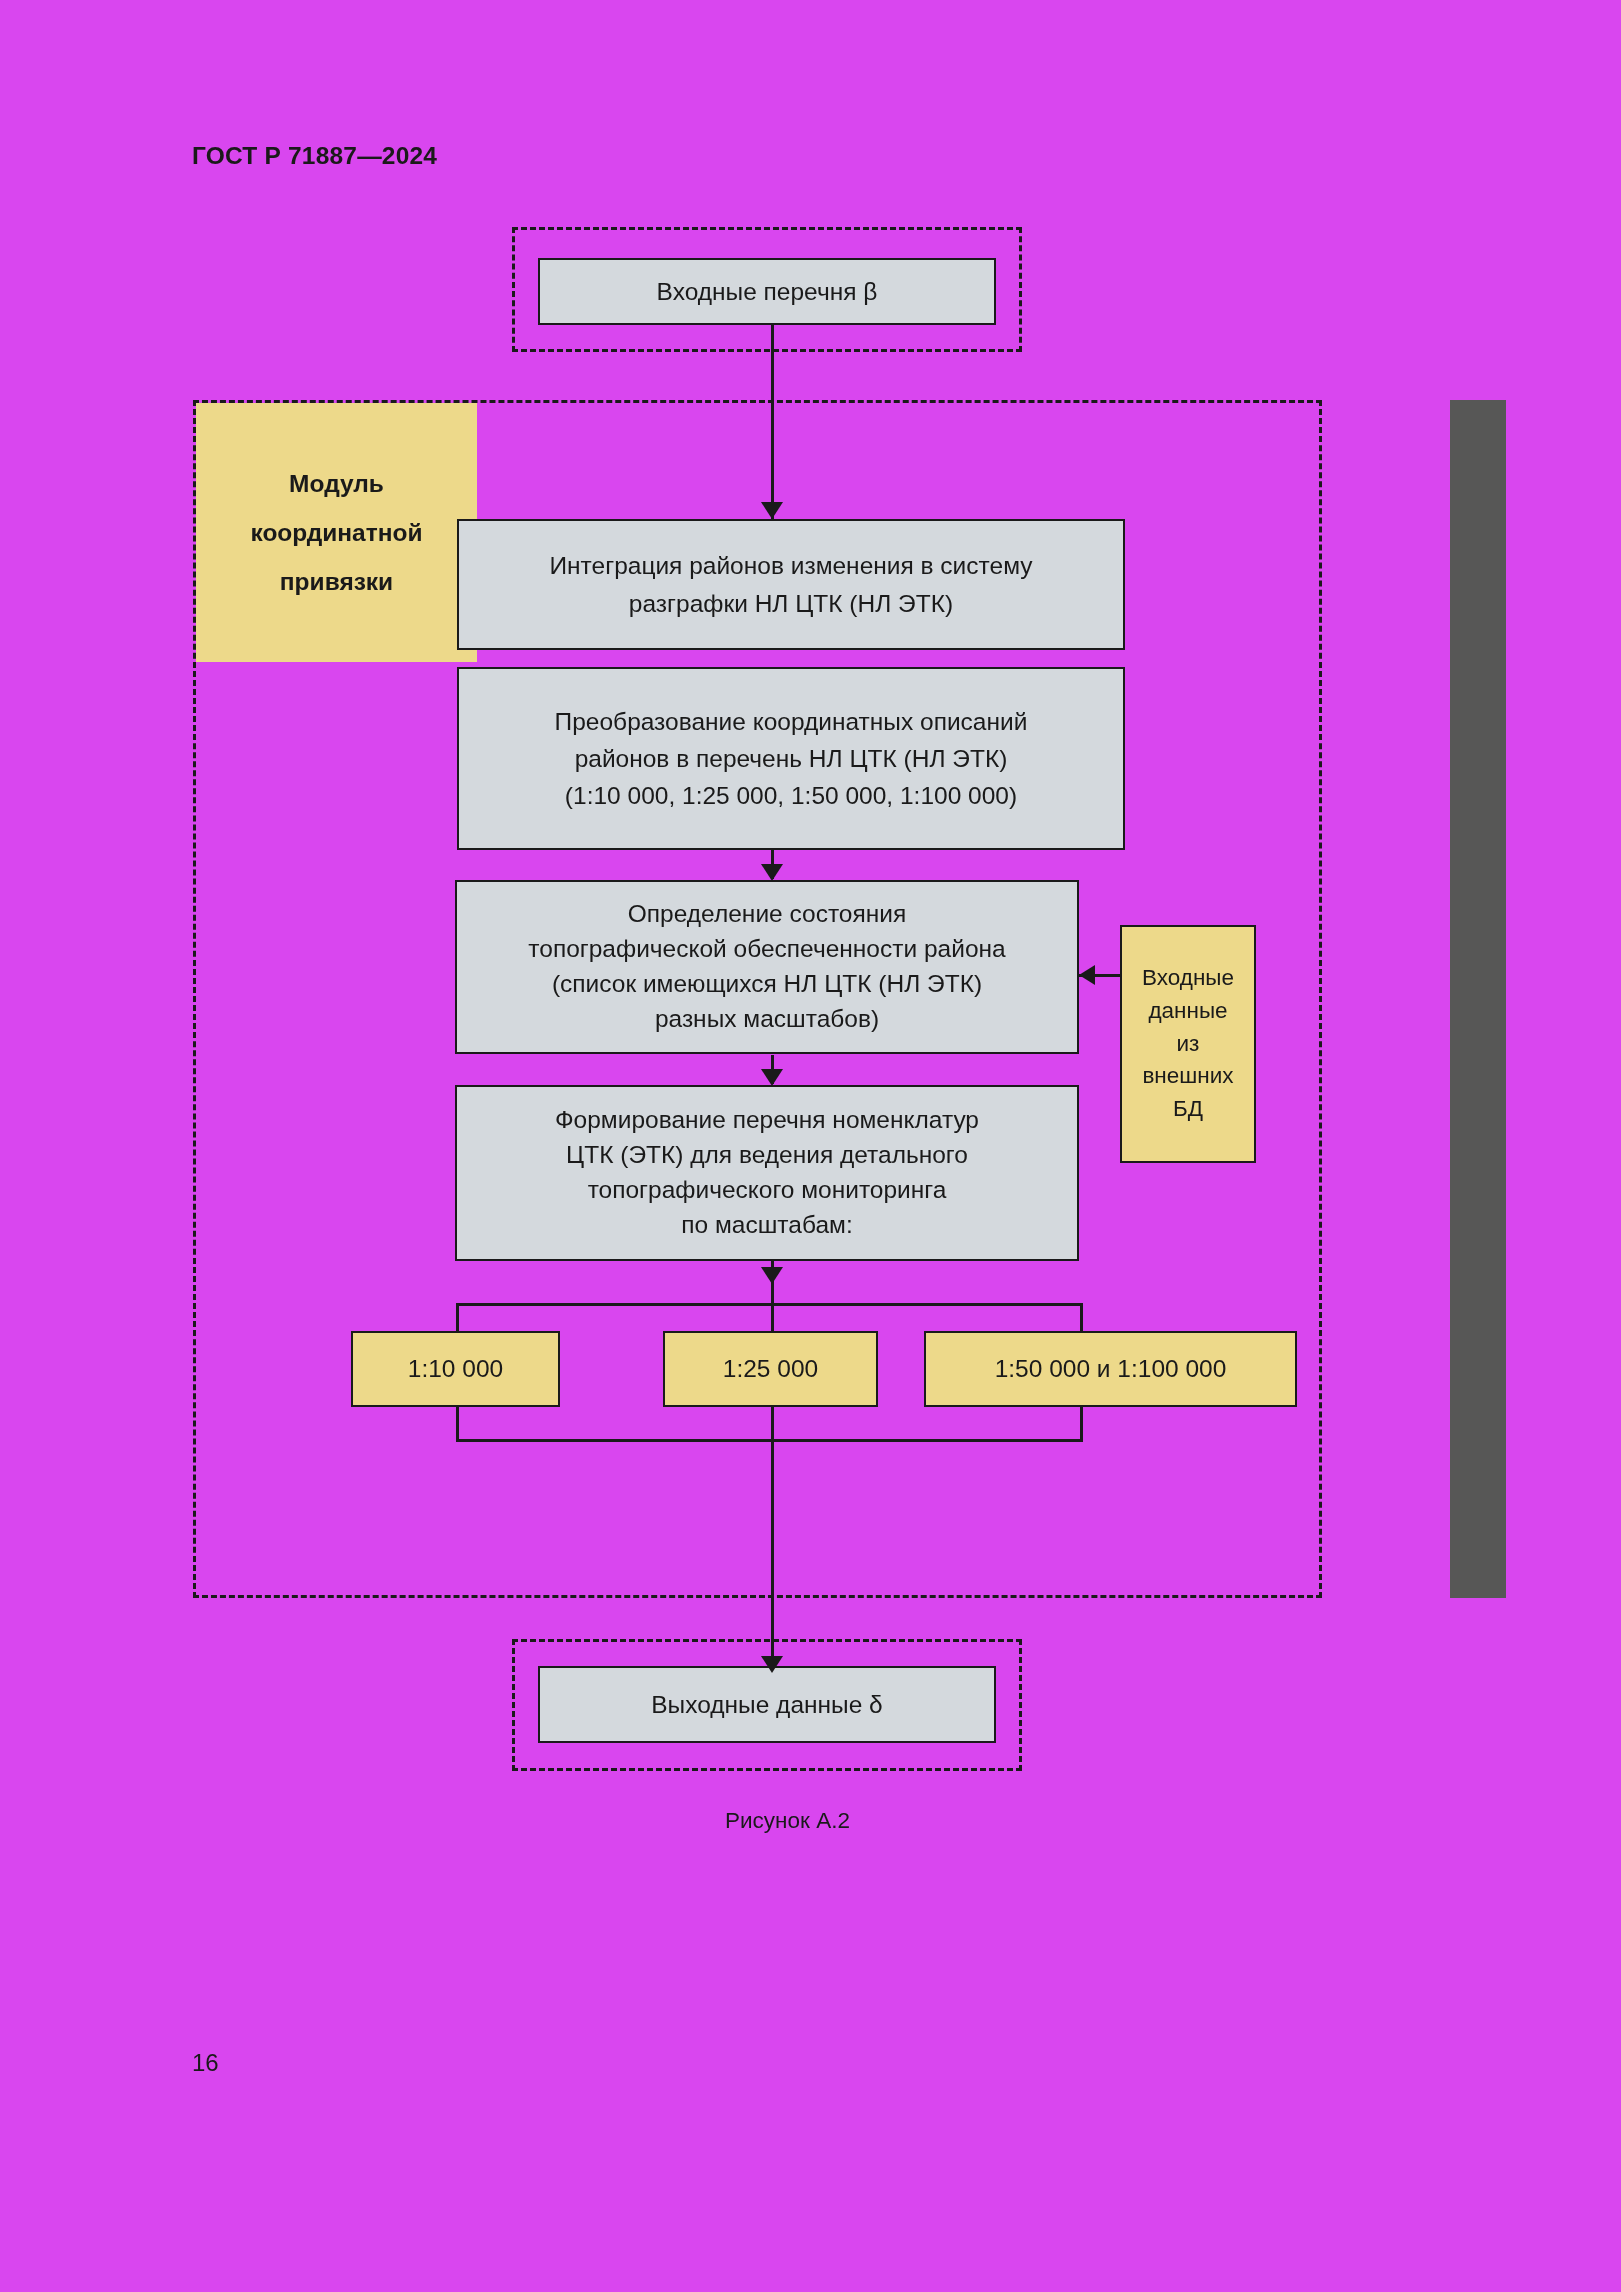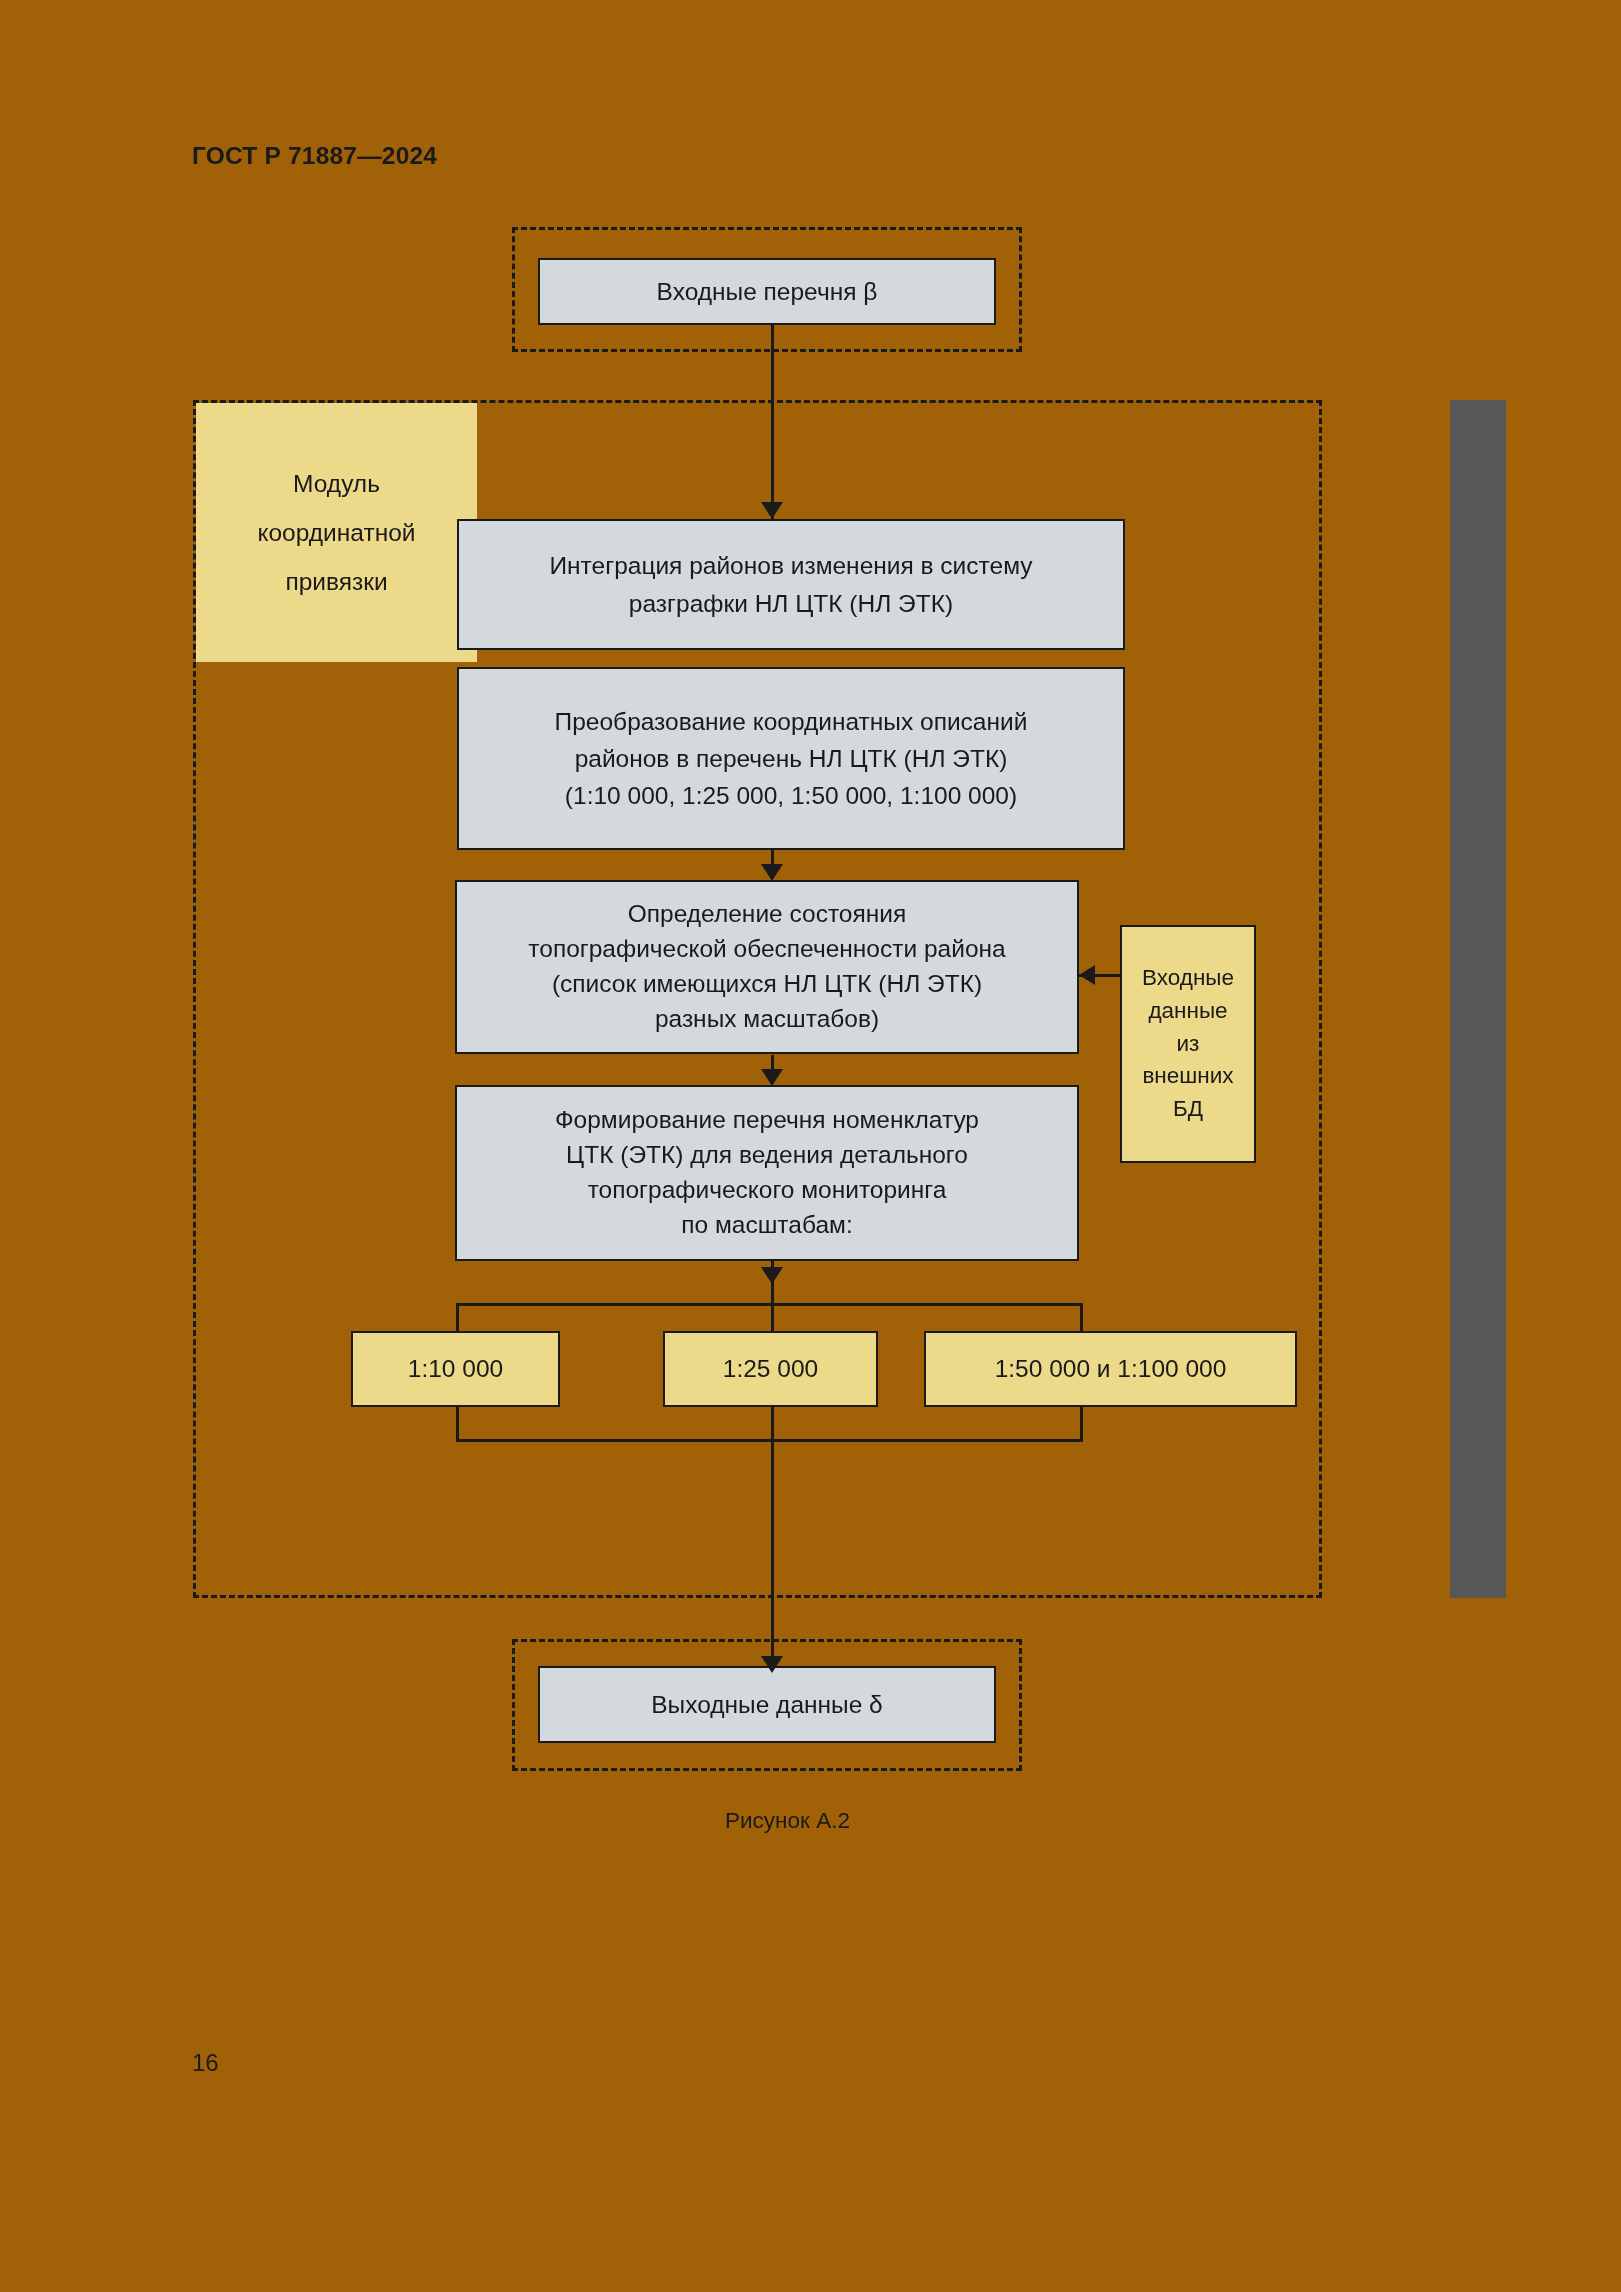--- a/index.html
+++ b/index.html
@@ -9,21 +9,21 @@
     background: #d4d9dd;
   }
   body {
     font-family: "Liberation Sans", "DejaVu Sans", sans-serif;
     color: #1a1a1a;
   }
   #page {
     position: relative;
     width: 1621px;
     height: 2293px;
-    background: #a16207;
+    background: #d946ef;
     overflow: hidden;
   }
 
   
   .doc-header {
     position: absolute;
     left: 192px;
     top: 142px;
     font-size: 24.5px;
     font-weight: bold;
@@ -150,21 +150,21 @@
     <span class="lines">Входные перечня β</span>
   </div>
 
   <div class="vline" style="left:771px; top:324px; height:195px;"></div>
   <div class="arrow-down" style="left:761px; top:502px;"></div>
 
   <div class="side-bar" style="left:1450px; top:400px; width:56px; height:1198px;"></div>
 
   <div class="dashed" style="left:193px; top:400px; width:1129px; height:1198px;"></div>
 
-  <div class="module-label" style="left:196px; top:403px; width:281px; height:259px;">
+  <div class="module-label" style="left:196px; top:403px; width:281px; height:259px;font-weight:bold;">
     <span class="lines">
       <span>Модуль</span><br>
       <span>координатной</span><br>
       <span>привязки</span>
     </span>
   </div>
 
   <div class="dashed" style="left:196px; top:403px; width:239px; height:259px; border-width:2.9px;"></div>
 
   <div class="box" style="left:457px; top:519px; width:668px; height:131px;">

